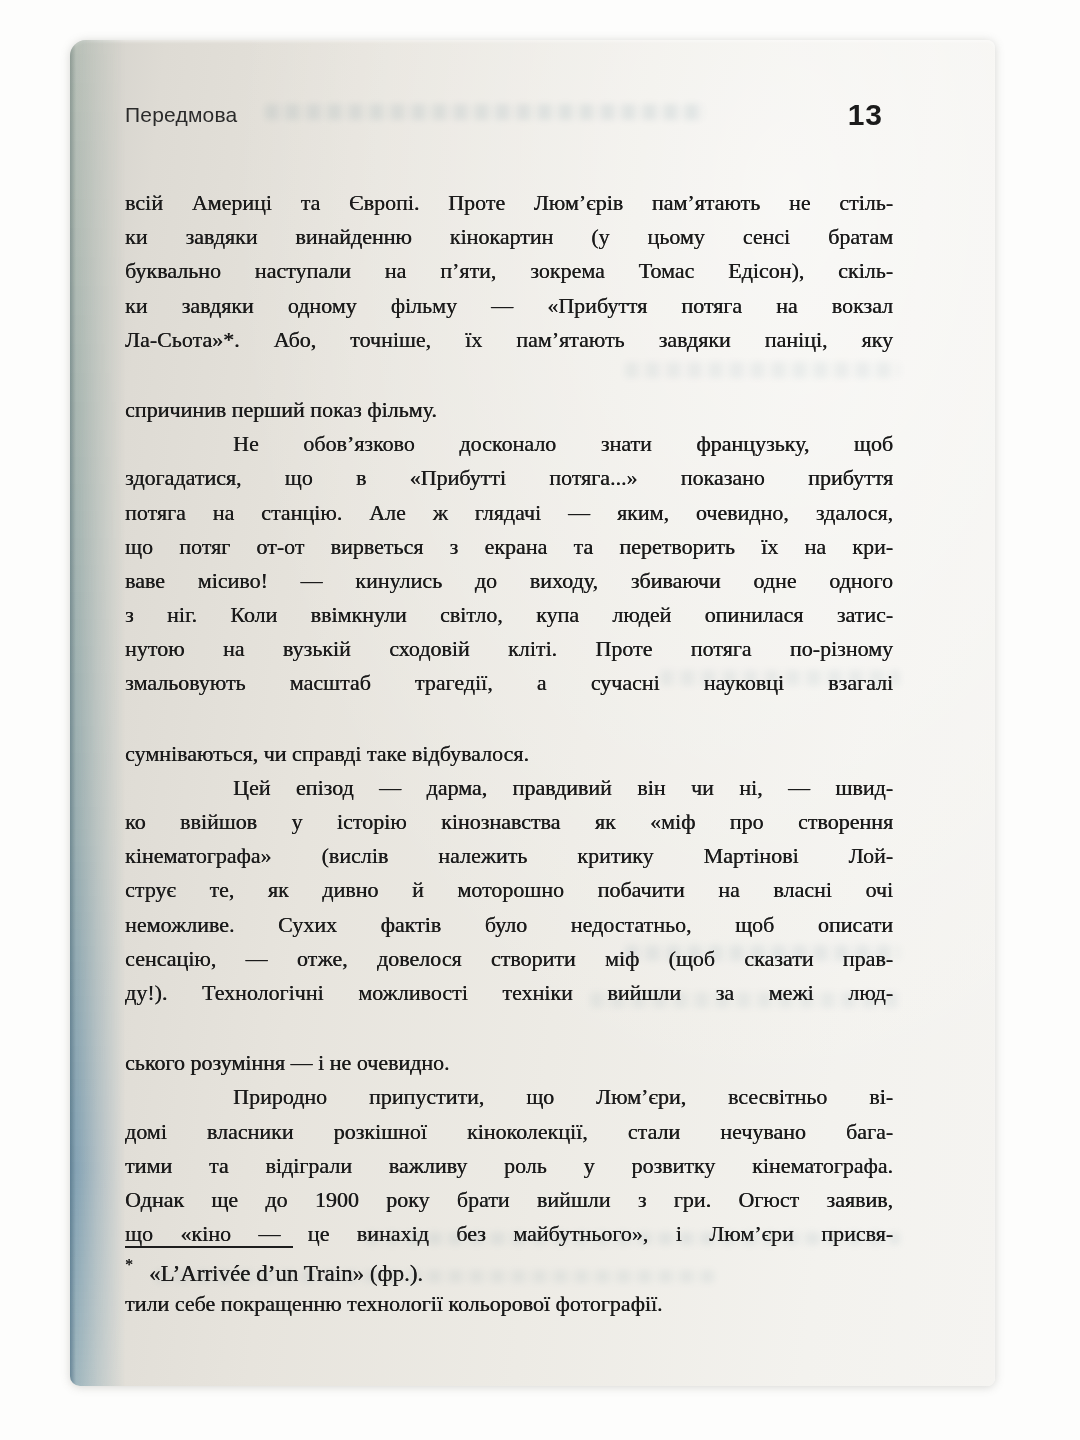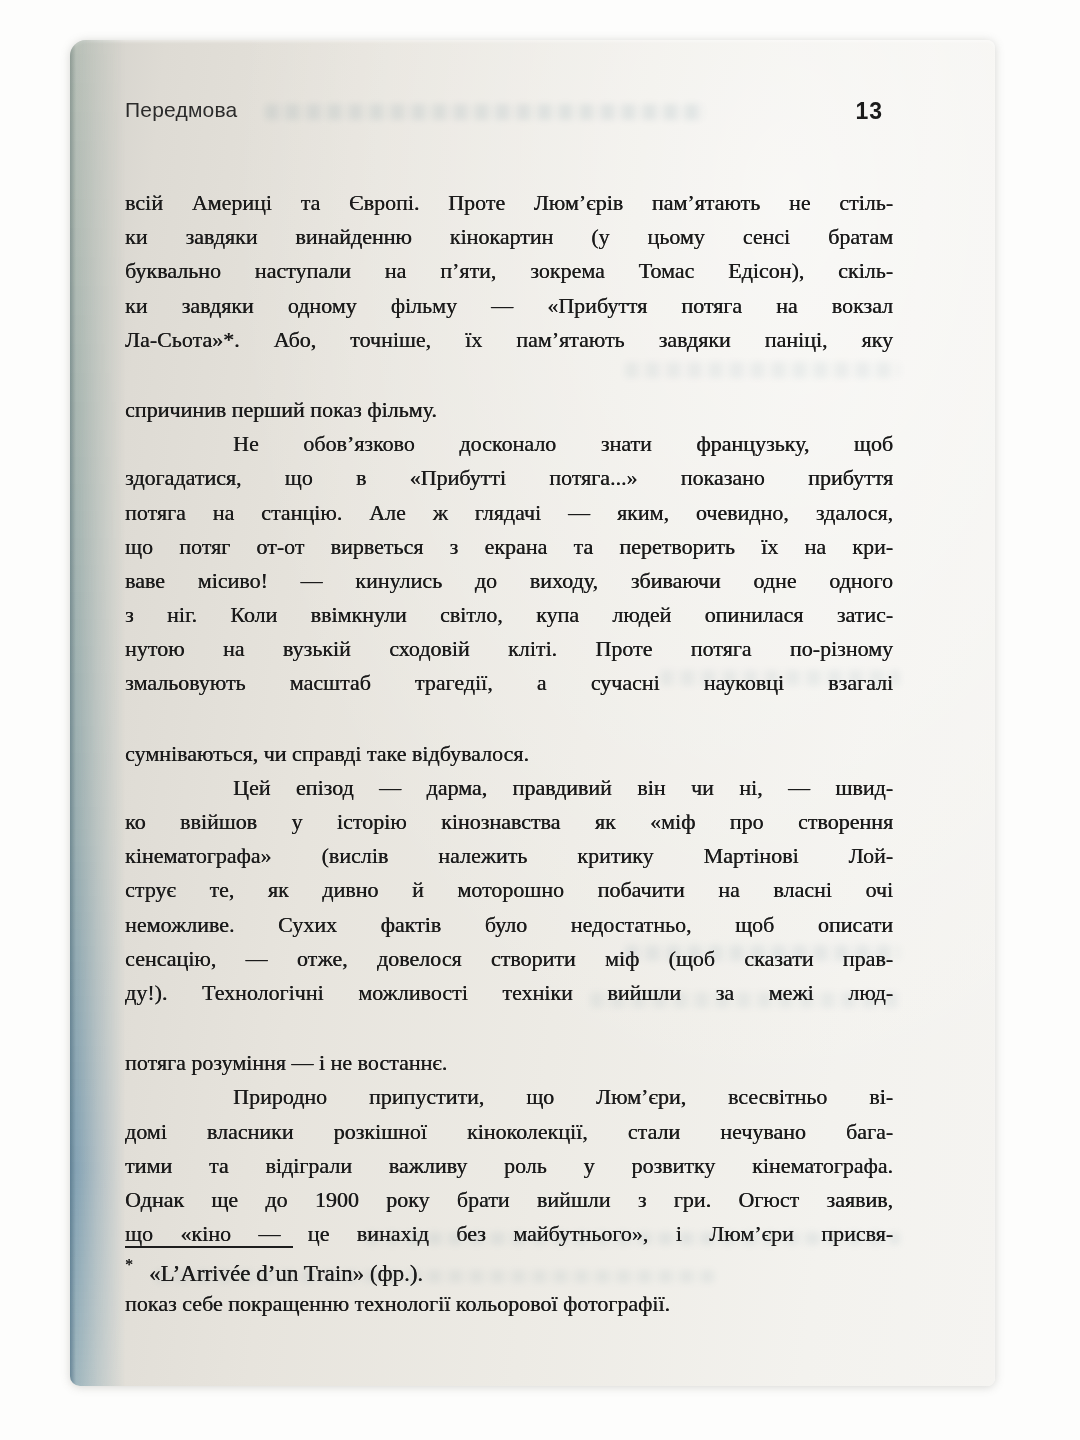--- a/index.html
+++ b/index.html
@@ -52,28 +52,28 @@
       rgba(108,140,152,0.30) 0px, rgba(108,140,152,0.30) 13px,
       rgba(108,140,152,0.06) 13px, rgba(108,140,152,0.06) 21px);
     filter: blur(3px);
     opacity: 0.45;
     border-radius: 4px;
   }
 
   
   .header-row {
     position: absolute; left: 55px; right: 112px; top: 58px;
-    display: flex; justify-content: space-between; align-items: flex-start;
+    display: flex; justify-content: space-between; align-items: center;
     font-family: "Liberation Sans", sans-serif;
   }
   .running-title {
     font-size: 21px; color: #2b2b2b; letter-spacing: 0.2px;
   }
   .page-number {
-    font-size: 23px; font-weight: bold; color: #1b1b1b; letter-spacing: 1px;
+    font-size: 30px; font-weight: bold; color: #1b1b1b; letter-spacing: 1px;
   }
 
   
   .body-text {
     position: absolute; left: 55px; top: 146px; width: 768px;
     color: #1b1b1b;
     font-size: 22px;
     text-shadow: 0.35px 0 0 currentColor; 
   }
   .ln {
@@ -140,27 +140,27 @@
     <div class="ln">нутою на вузькій сходовій кліті. Проте потяга по-різному</div>
     <div class="ln">змальовують масштаб трагедії, а сучасні науковці взагалі</div>
     <div class="ln end">сумніваються, чи справді таке відбувалося.</div>
     <div class="ln indent">Цей епізод — дарма, правдивий він чи ні, — швид-</div>
     <div class="ln">ко ввійшов у історію кінознавства як «міф про створення</div>
     <div class="ln">кінематографа» (вислів належить критику Мартінові Лой-</div>
     <div class="ln">струє те, як дивно й моторошно побачити на власні очі</div>
     <div class="ln">неможливе. Сухих фактів було недостатньо, щоб описати</div>
     <div class="ln">сенсацію, — отже, довелося створити міф (щоб сказати прав-</div>
     <div class="ln">ду!). Технологічні можливості техніки вийшли за межі люд-</div>
-    <div class="ln end">потяга розуміння — і не востаннє.</div>
+    <div class="ln end">ського розуміння — і не очевидно.</div>
     <div class="ln indent">Природно припустити, що Люм’єри, всесвітньо ві-</div>
     <div class="ln">домі власники розкішної кіноколекції, стали нечувано бага-</div>
     <div class="ln">тими та відіграли важливу роль у розвитку кінематографа.</div>
     <div class="ln">Однак ще до 1900 року брати вийшли з гри. Огюст заявив,</div>
     <div class="ln">що «кіно — це винахід без майбутнього», і Люм’єри присвя-</div>
-    <div class="ln end">показ себе покращенню технології кольорової фотографії.</div>
+    <div class="ln end">тили себе покращенню технології кольорової фотографії.</div>
   </div>
 
   <div class="footnote-rule"></div>
   <div class="footnote">
     <span class="fn-marker">*</span><span>«L’Arrivée d’un Train» (</span><span class="fn-lang">фр.</span><span>).</span>
   </div>
 
 </div>
 
 </body></html>

